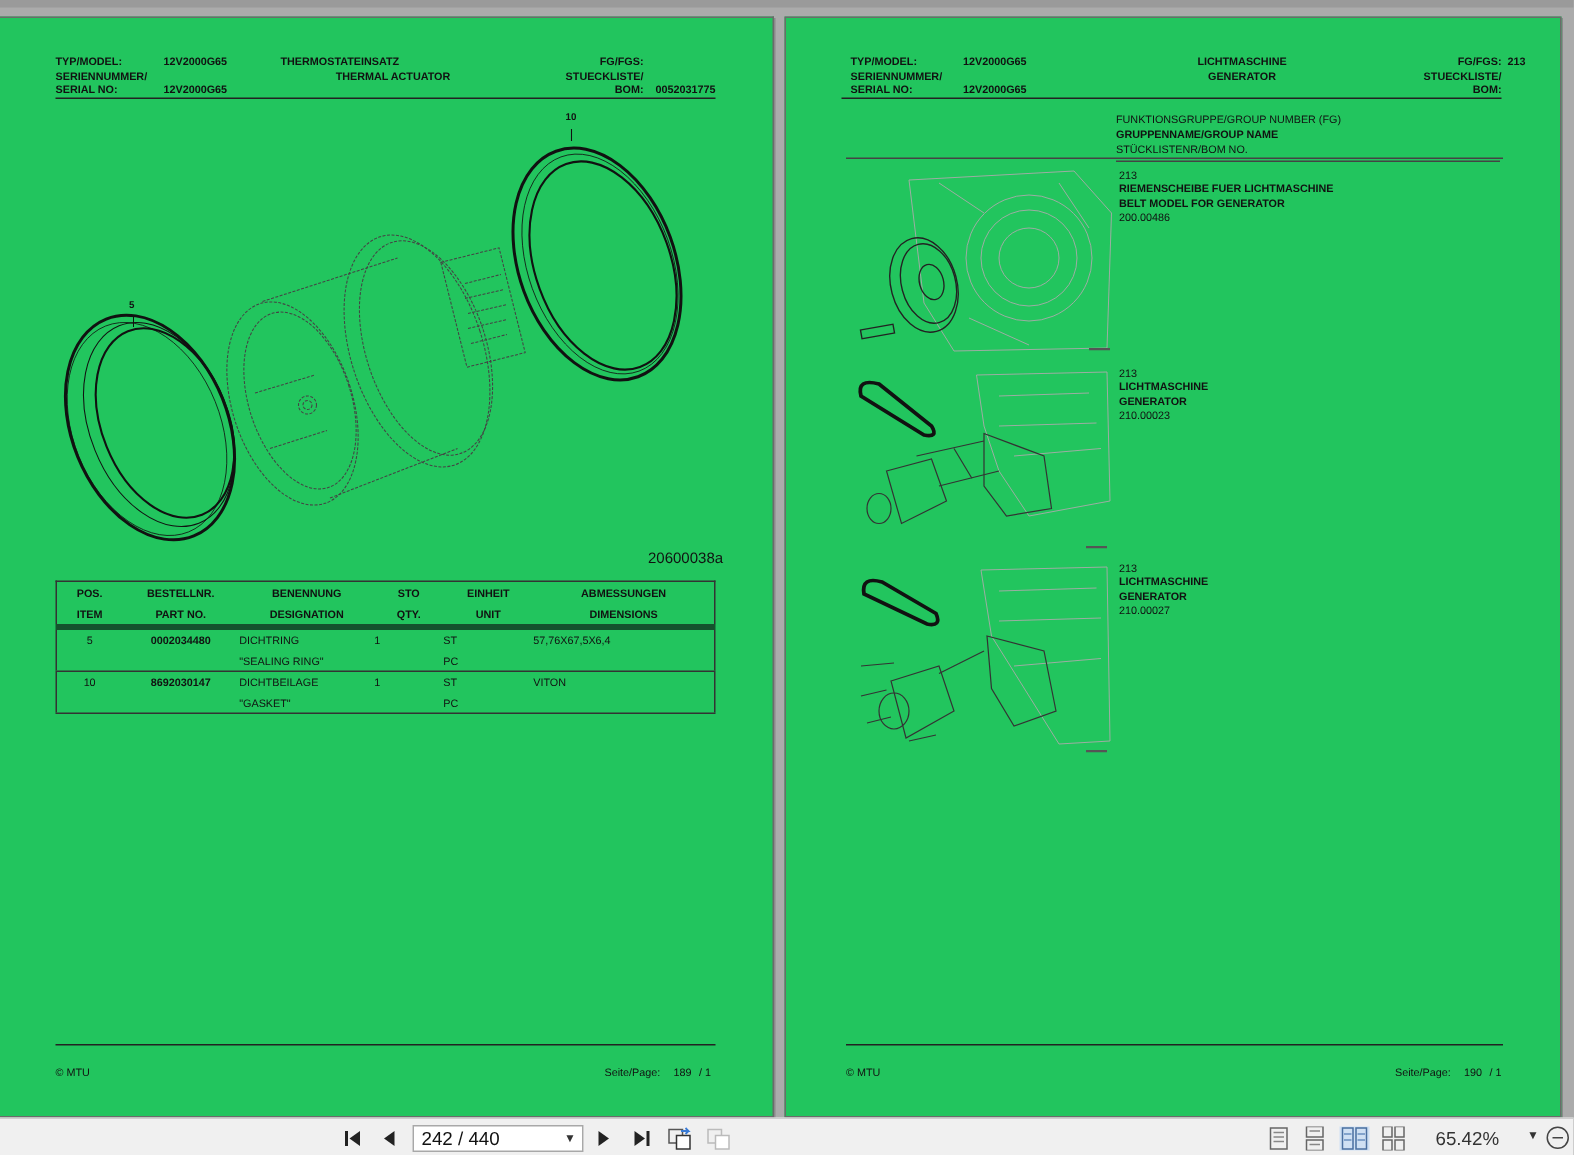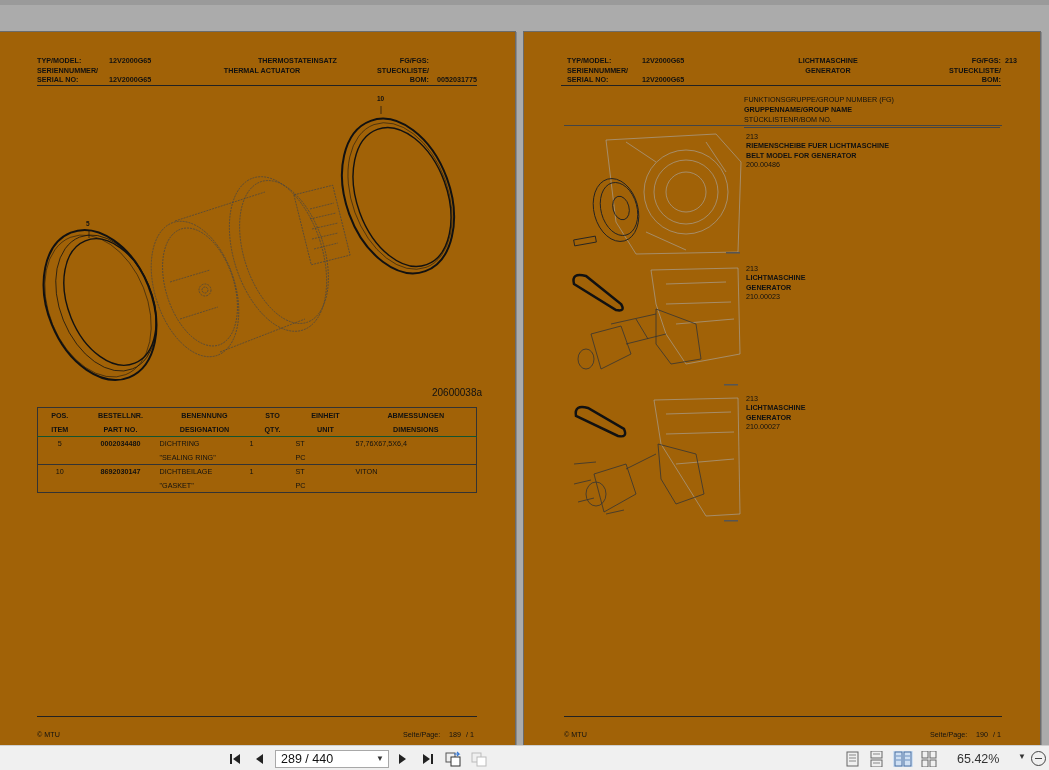--- a/index.html
+++ b/index.html
@@ -1,32 +1,32 @@
 <!DOCTYPE html>
 <html><head>
 <meta charset="utf-8">
 <style>
   * { box-sizing: border-box; margin: 0; padding: 0; }
   html, body { width: 1049px; height: 770px; overflow: hidden; background: #ababab; font-family: "Liberation Sans", sans-serif; }
   .viewer { position: absolute; left: 0; top: 0; width: 1049px; height: 745px; background: #ababab; border-top: 5px solid #9a9a9a; }
-  .page { position: absolute; background: #a16207; border: 1px solid #6b6b6b; box-shadow: 1px 1px 0 #8a8a8a; margin-top: 20px; }
+  .page { position: absolute; background: #22c55e; border: 1px solid #6b6b6b; box-shadow: 1px 1px 0 #8a8a8a; }
   .page.left { left: 0; top: 6px; width: 516px; height: 734px; border-left: none; }
   .page.right { left: 523px; top: 6px; width: 518px; height: 734px; }
   .hdr { position: absolute; left: 37px; top: 24px; width: 440px; height: 30px; font-size: 7.2px; font-weight: bold; color: #111; line-height: 9.6px; border-bottom: 1px solid #222; }
   .hdr .c { position: absolute; }
   .sub-hdr { position: absolute; left: 220px; top: 63px; width: 256px; font-size: 7.2px; color: #111; line-height: 10px; border-bottom: 1px solid #444; padding-bottom: 2px; }
   .sub-hdr .b { font-weight: bold; }
   .grp { position: absolute; left: 222px; font-size: 7.2px; line-height: 9.4px; color: #111; }
   .grp .b { font-weight: bold; }
   .footer-line { position: absolute; left: 37px; width: 440px; top: 684px; border-top: 1px solid #222; }
   .footer { position: absolute; top: 698px; font-size: 7.2px; color: #111; }
   table.parts { position: absolute; left: 37px; top: 375px; width: 440px; border-collapse: collapse; font-size: 7.2px; color: #111; }
   table.parts th { font-weight: bold; text-align: center; padding: 3px 0 1px 0; line-height: 10px; }
   table.parts td { padding: 2px 0 1px 0; line-height: 10.5px; vertical-align: top; }
-  table.parts tr.hdrrow th { border-bottom: 1px solid #14532d; }
+  table.parts tr.hdrrow th { border-bottom: 4px solid #14532d; }
   table.parts tr.rowend td { border-bottom: 1px solid #333; }
   table.parts { border-top: 1px solid #333; border-left: 1px solid #333; border-right: 1px solid #333; }
   .c1 { width: 44px; text-align: center !important; }
   .c2 { width: 78px; text-align: center; }
   .c3 { width: 90px; }
   .c4 { width: 46px; }
   .c5 { width: 60px; }
   .bold { font-weight: bold; }
   .callout { position: absolute; font-size: 6.5px; font-weight: bold; color: #111; }
   .figno { position: absolute; font-size: 10px; color: #111; }
@@ -47,21 +47,21 @@
 
 <div class="viewer">
 
   <div class="page left">
     <div class="hdr">
       <span class="c" style="left:0;top:0">TYP/MODEL:</span>
       <span class="c" style="left:72px;top:0">12V2000G65</span>
       <span class="c" style="left:0;top:9.6px">SERIENNUMMER/</span>
       <span class="c" style="left:0;top:19.2px">SERIAL NO:</span>
       <span class="c" style="left:72px;top:19.2px">12V2000G65</span>
-      <span class="c" style="left:150px;width:150px;text-align:right;top:0">THERMOSTATEINSATZ</span>
+      <span class="c" style="left:150px;width:150px;text-align:left;top:0">THERMOSTATEINSATZ</span>
       <span class="c" style="left:150px;width:150px;text-align:center;top:9.6px">THERMAL ACTUATOR</span>
       <span class="c" style="right:48px;top:0">FG/FGS:</span>
       <span class="c" style="right:48px;top:9.6px">STUECKLISTE/</span>
       <span class="c" style="right:48px;top:19.2px">BOM:</span>
       <span class="c" style="right:0;top:19.2px">0052031775</span>
     </div>
 
     <svg style="position:absolute;left:40px;top:62px" width="440" height="305" viewBox="0 0 440 305">
 
       <g fill="none" stroke="#111">
@@ -257,21 +257,21 @@
         <rect x="1" y="1" width="2" height="10" fill="#222"></rect>
         <path d="M11 1 L4 6 L11 11 Z" fill="#222"></path>
       </svg>
   </div>
   <div class="tb-btn" style="left:252px;width:14px">
     <svg width="10" height="12" viewBox="0 0 10 12">
         <path d="M9 1 L2 6 L9 11 Z" fill="#222"></path>
       </svg>
   </div>
   <div class="page-box">
-    <span>289 / 440</span>
+    <span>242 / 440</span>
     <span class="dd">▼</span>
   </div>
   <div class="tb-btn" style="left:396px;width:14px">
     <svg width="10" height="12" viewBox="0 0 10 12">
         <path d="M1 1 L8 6 L1 11 Z" fill="#222"></path>
       </svg>
   </div>
   <div class="tb-btn" style="left:419px;width:16px">
     <svg width="14" height="12" viewBox="0 0 14 12">
         <path d="M3 1 L10 6 L3 11 Z" fill="#222"></path>

